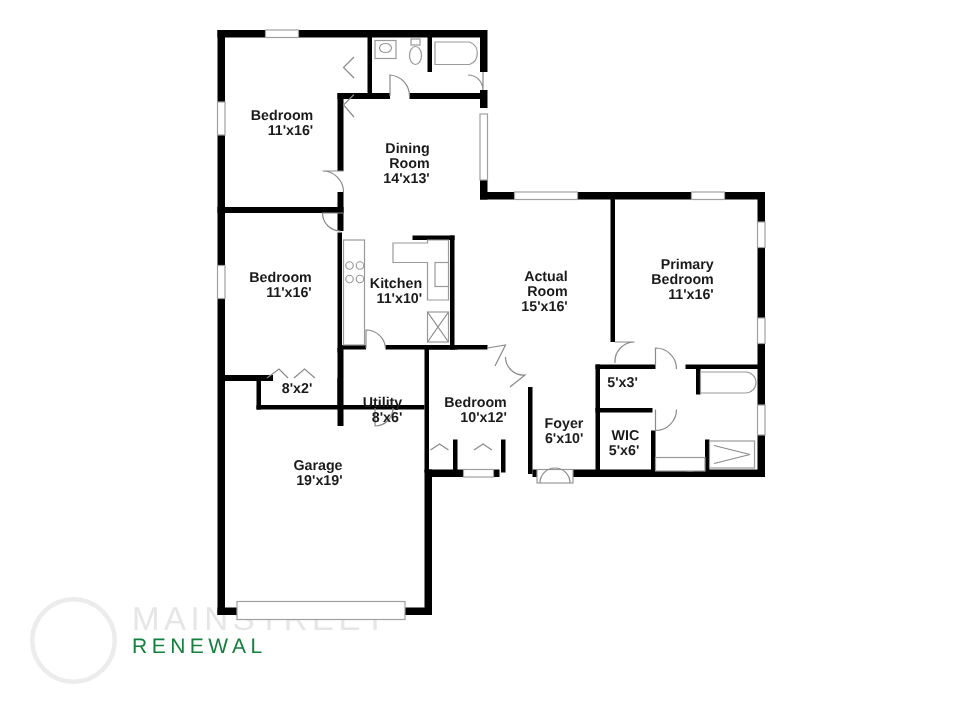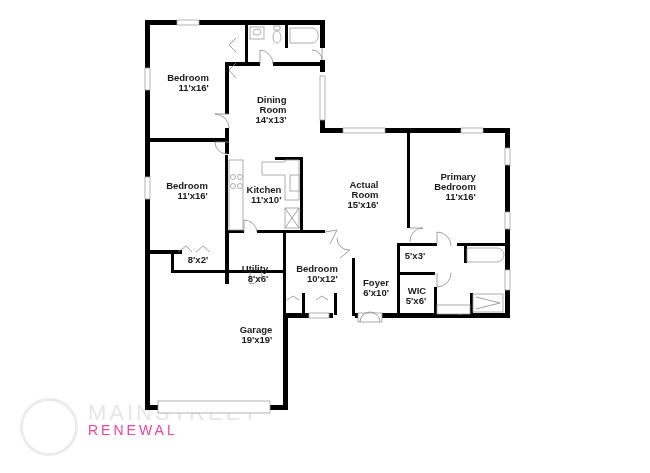--- a/index.html
+++ b/index.html
@@ -10,21 +10,21 @@
   .fix { stroke: #9a9a9a; stroke-width: 0.8; fill: #ffffff; }
   .win { fill: #ffffff; stroke: #a0a0a0; stroke-width: 0.8; }
   .room-label { position: absolute; text-align: right; font-weight: bold; font-size: 9.5px; line-height: 10px; color: #1a1a1a; transform: translateX(-50%); white-space: nowrap; font-family: Liberation Sans, sans-serif; }
   .room-label span { display: block; }
   .room-label .dim { font-weight: bold; }
   .disclaimer { position: absolute; left: 0; width: 650px; top: 427px; text-align: center; font-size: 9.6px; line-height: 12px; color: #222; font-family: "Liberation Serif", "DejaVu Serif", serif; }
   .disclaimer span { display: block; }
   .watermark { position: absolute; left: 20px; top: 398px; color: #e8e8e8; font-family: "Liberation Sans", sans-serif; }
   .watermark .logo { position: absolute; left: 0; top: 0; width: 52px; height: 52px; border: 3px solid #ececec; border-radius: 50%; }
   .watermark .wm1 { position: absolute; left: 68px; top: 2px; font-size: 22px; letter-spacing: 3px; font-weight: normal; color: #e6e6e6; }
-  .watermark .wm2 { position: absolute; left: 68px; top: 24px; font-size: 14px; letter-spacing: 3px; color: #ec4899; }
+  .watermark .wm2 { position: absolute; left: 68px; top: 24px; font-size: 14px; letter-spacing: 3px; color: #15803d; }
 </style>
 </head>
 <body>
 
 <div class="watermark">
   <div class="logo"></div>
   <div class="wm1">MAINSTREET</div>
   <div class="wm2">RENEWAL</div>
 </div>
 
@@ -211,19 +211,19 @@
   <span>Foyer</span>
   <span class="dim">6'x10'</span>
 </div>
 <div class="room-label" style="left:415px; top:251px;">
   <span class="dim">5'x3'</span>
 </div>
 <div class="room-label" style="left:416px; top:286px;">
   <span>WIC</span>
   <span class="dim">5'x6'</span>
 </div>
-<div class="room-label" style="left:212px; top:325px;margin-left:44px;">
+<div class="room-label" style="left:212px; top:306px;">
   <span>Garage</span>
   <span class="dim">19'x19'</span>
 </div>
 
 <div class="disclaimer">
 </div>
 
 </body></html>

